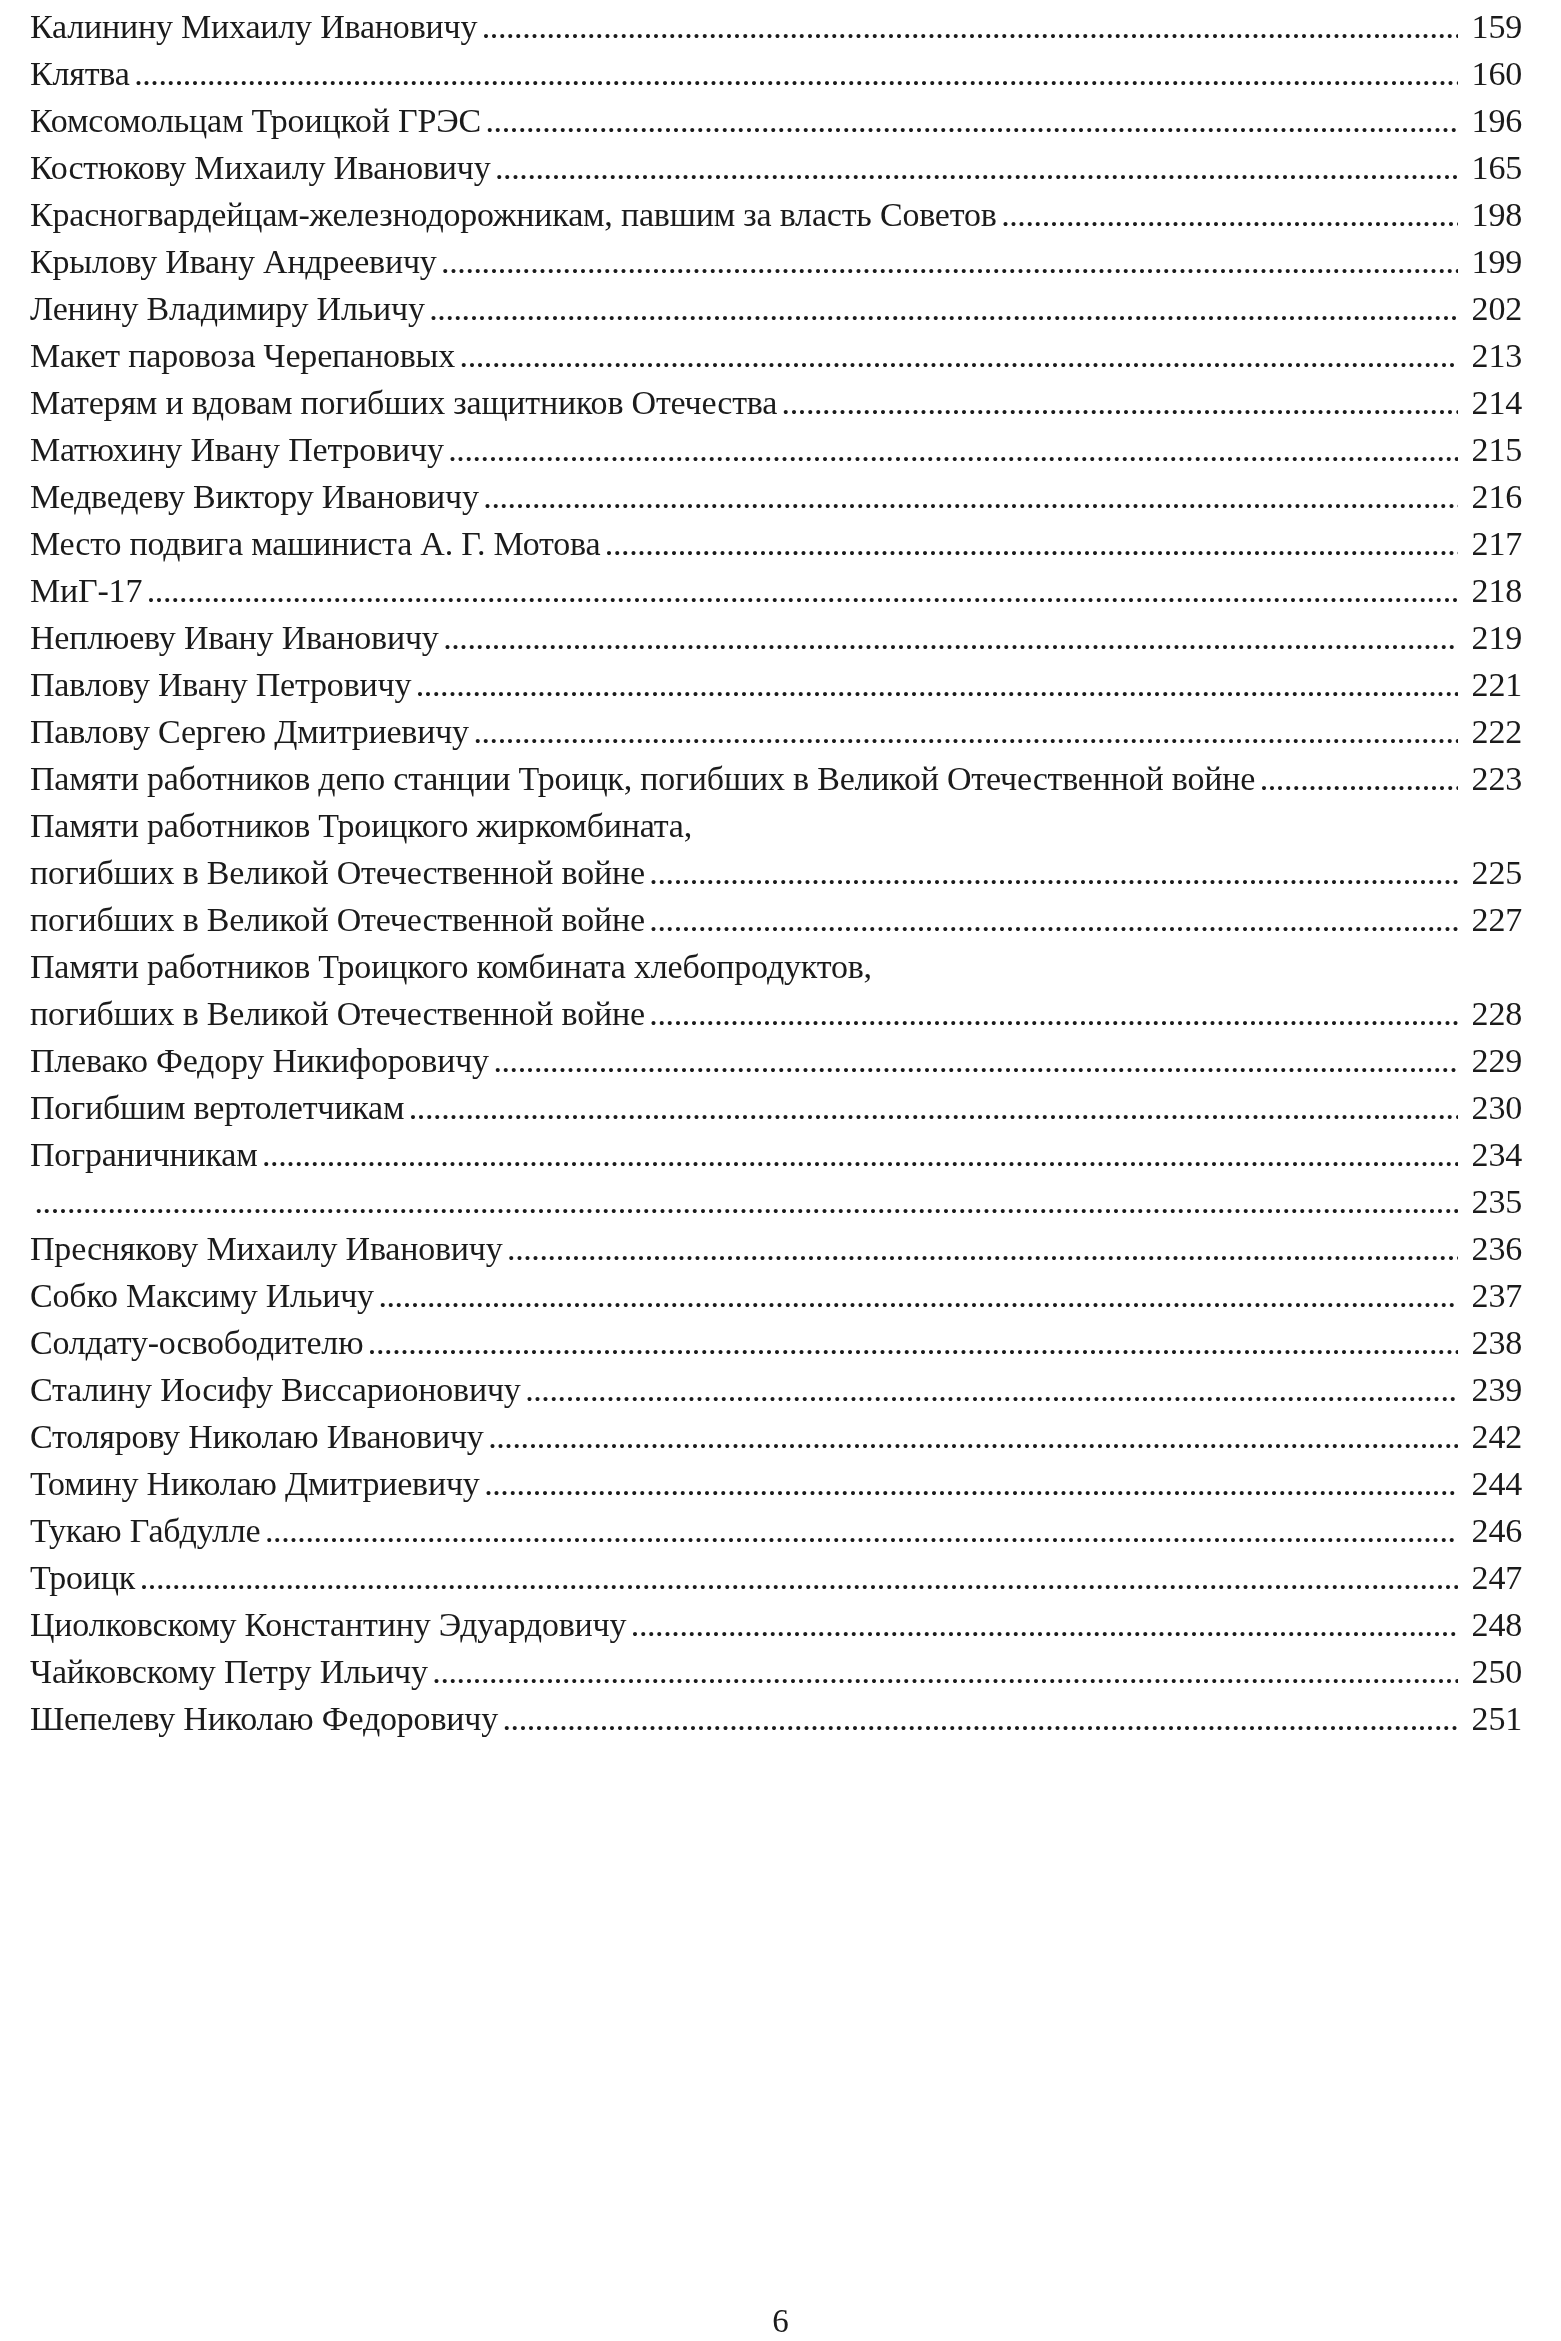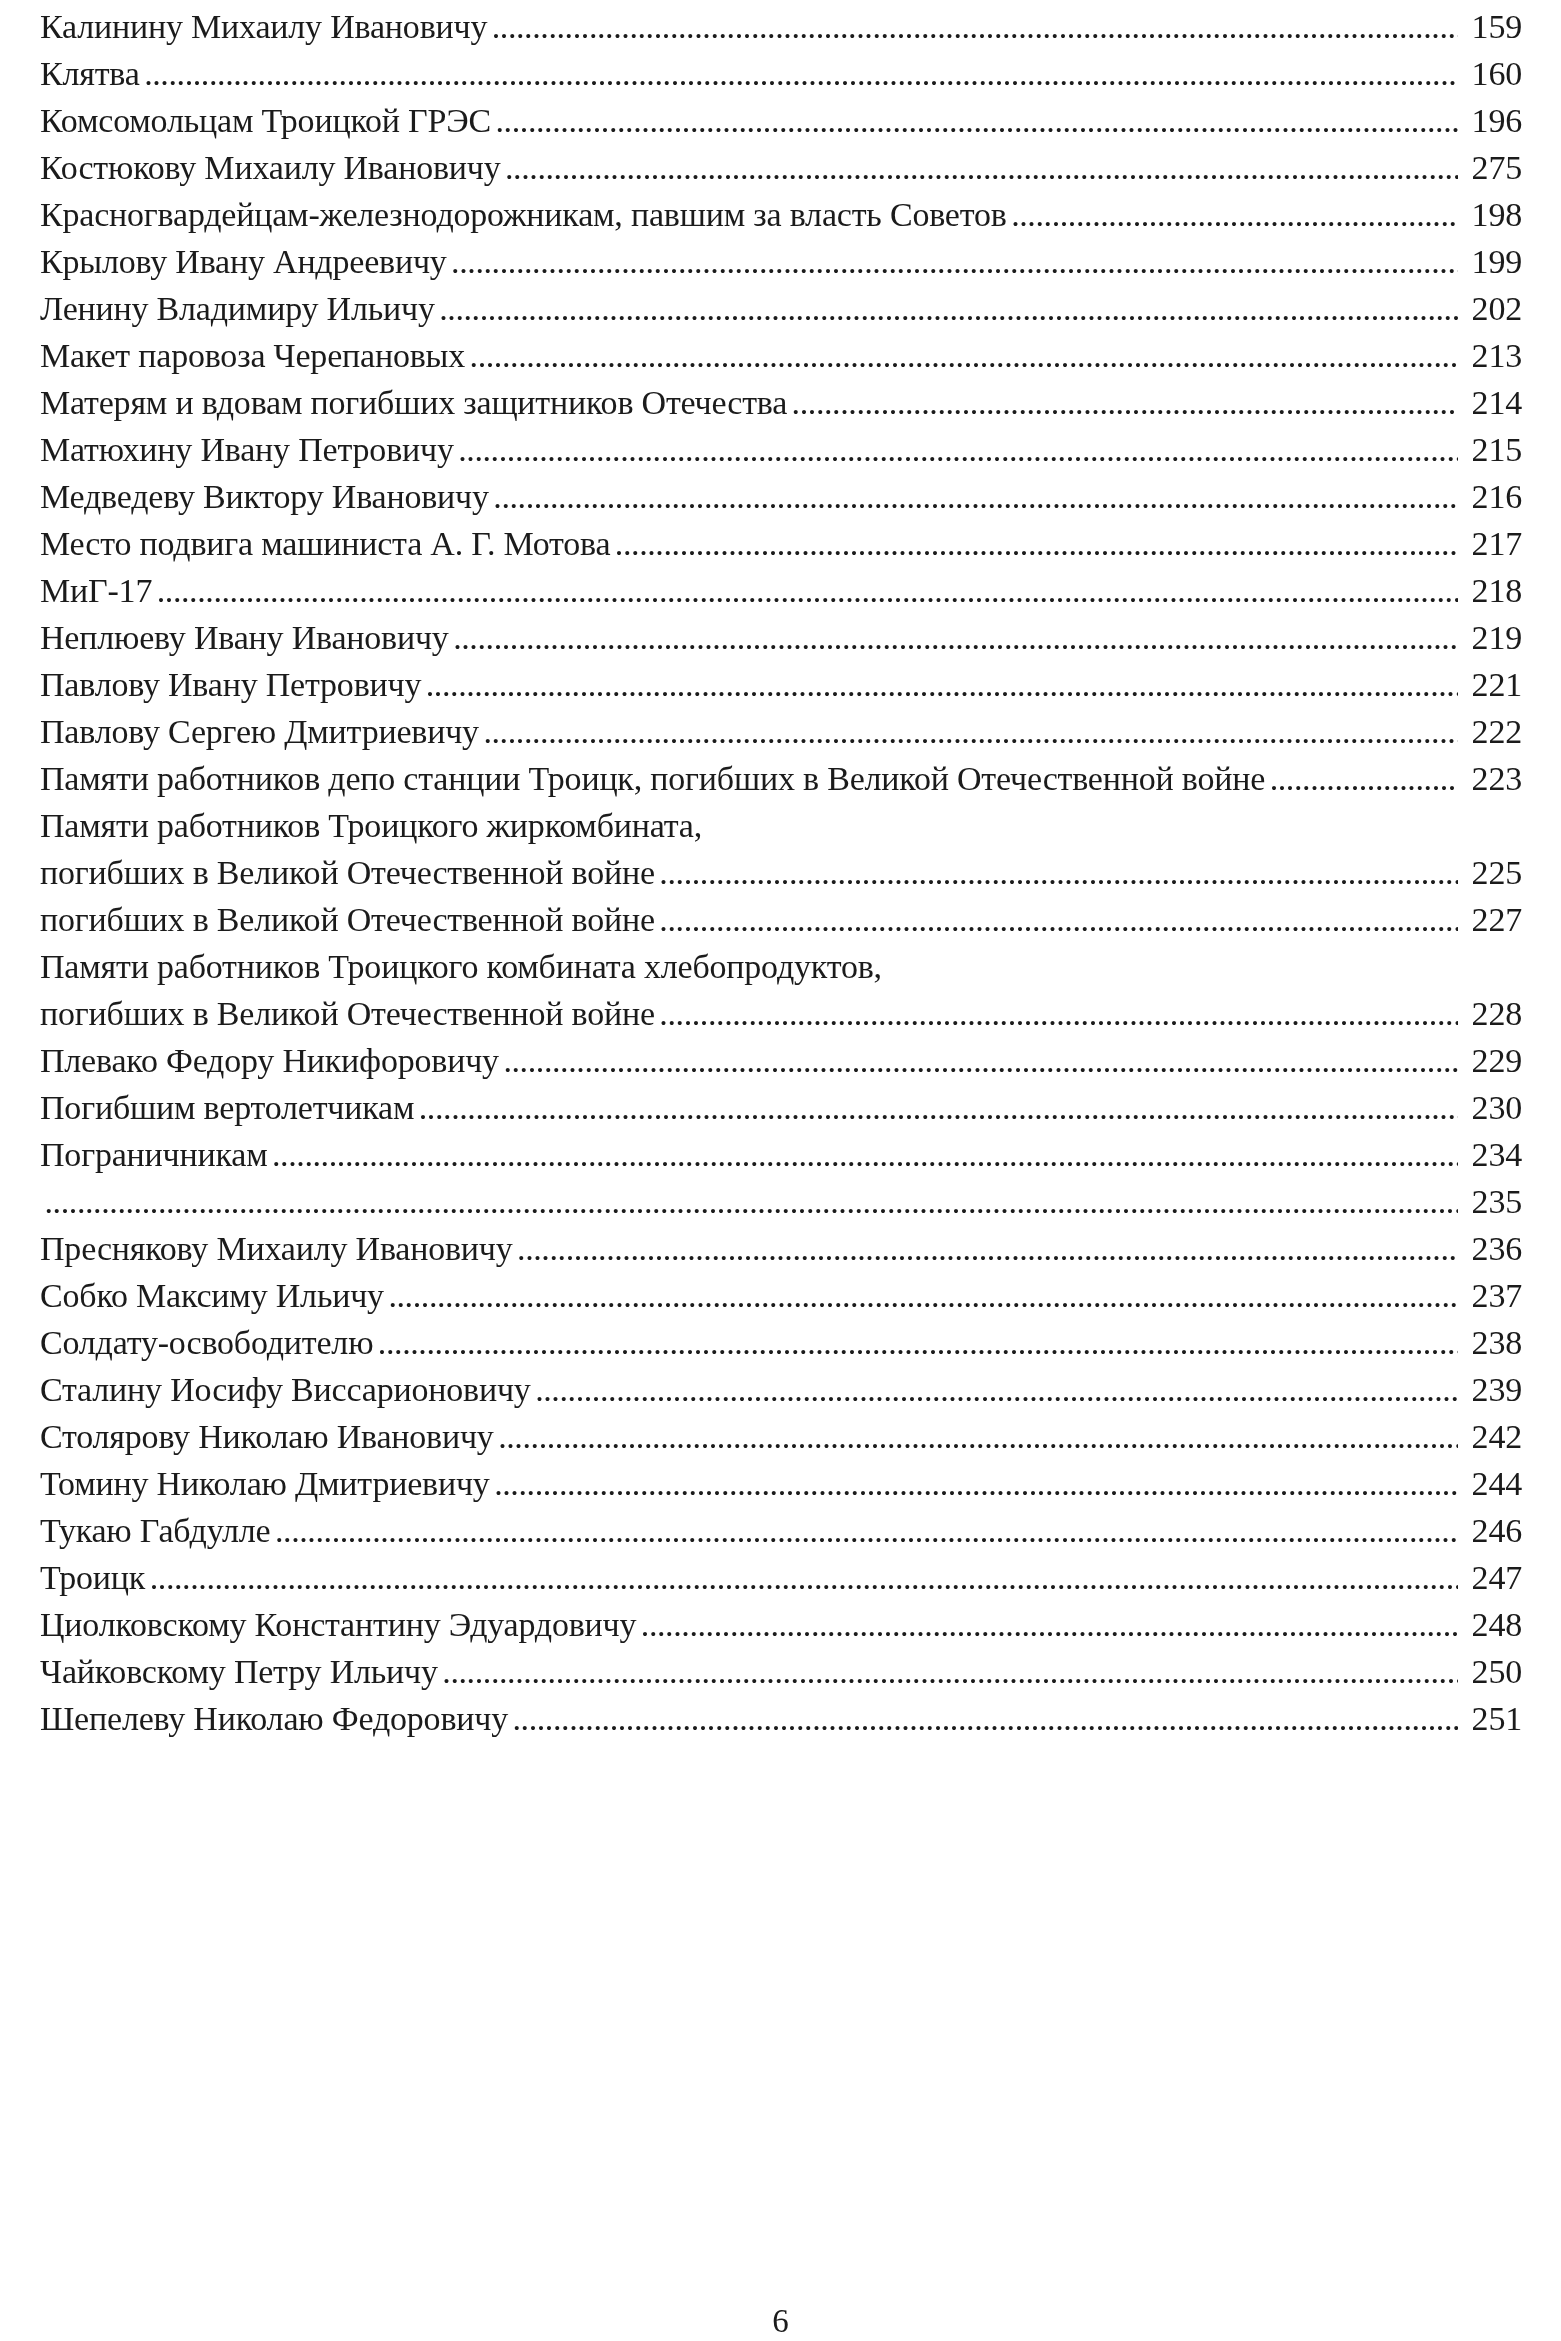--- a/index.html
+++ b/index.html
@@ -9,21 +9,21 @@
   }
   body {
     width: 1561px;
     height: 2342px;
     position: relative;
     font-family: "Liberation Serif", "DejaVu Serif", serif;
     color: #1b1b1b;
     overflow: hidden;
   }
   .toc {
-    padding: 3px 39px 0 40px;
+    padding: 3px 39px 0 30px;
   }
   .toc-entry.gap-before {
     margin-top: 47px;
   }
   .toc-line {
     font-size: 34px;
     line-height: 47px;
     letter-spacing: -0.2px;
     white-space: nowrap;
   }
@@ -84,21 +84,21 @@
         <div class="toc-line row">
           <span class="title">Комсомольцам Троицкой ГРЭС</span>
           <span class="leader"></span>
           <span class="pagenum">196</span>
         </div>
       </div>
       <div class="toc-entry">
         <div class="toc-line row">
           <span class="title">Костюкову Михаилу Ивановичу</span>
           <span class="leader"></span>
-          <span class="pagenum">275</span>
+          <span class="pagenum">165</span>
         </div>
       </div>
       <div class="toc-entry">
         <div class="toc-line row">
           <span class="title">Красногвардейцам-железнодорожникам, павшим за власть Советов</span>
           <span class="leader"></span>
           <span class="pagenum">198</span>
         </div>
       </div>
       <div class="toc-entry">

